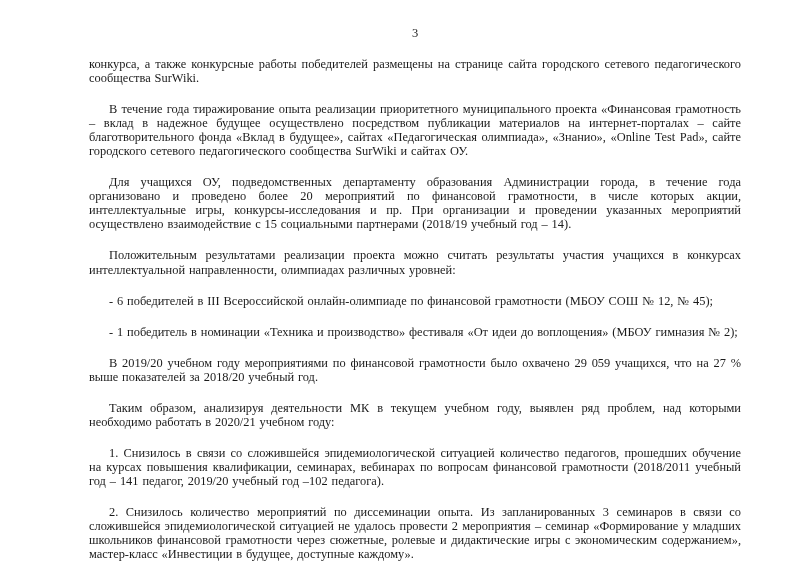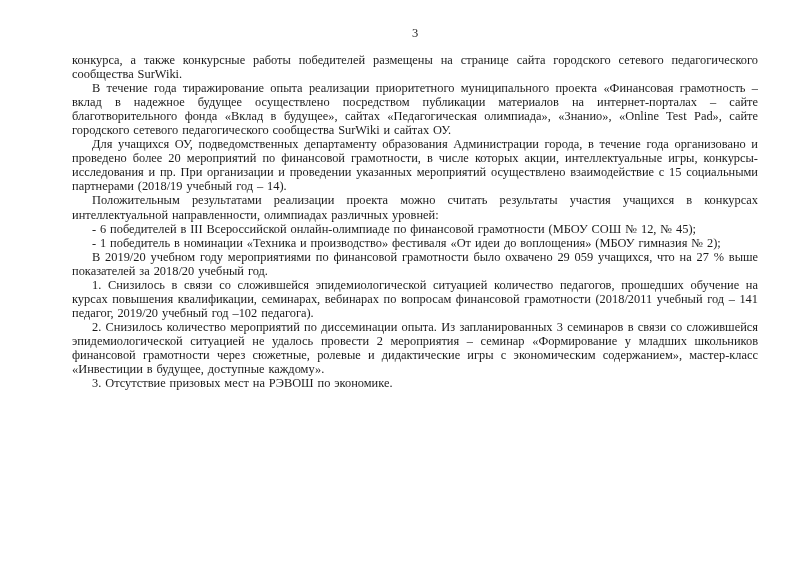--- a/index.html
+++ b/index.html
@@ -22,21 +22,21 @@
     overflow: hidden;
     background: #ffffff;
   }
   .page-number {
     text-align: center;
     font-size: 12.5px;
     line-height: 14px;
     margin-bottom: 13px;
   }
   .content p.para {
-    margin: 0;
+    margin: 17px;
     padding: 0;
     text-align: justify;
     font-size: 12.4px;
     line-height: 14.05px;
     word-spacing: 0.8px;
   }
   .content p.para.indent {
     text-indent: 20px;
   }
 </style>
@@ -46,17 +46,18 @@
 <div class="page">
   <div class="page-number">3</div>
   <div class="content">
       <p class="para">конкурса, а также конкурсные работы победителей размещены на странице сайта городского сетевого педагогического сообщества SurWiki.</p>
       <p class="para indent">В течение года тиражирование опыта реализации приоритетного муниципального проекта «Финансовая грамотность – вклад в надежное будущее осуществлено посредством публикации материалов на интернет-порталах – сайте благотворительного фонда «Вклад в будущее», сайтах «Педагогическая олимпиада», «Знанио», «Online Test Pad», сайте городского сетевого педагогического сообщества SurWiki и сайтах ОУ.</p>
       <p class="para indent">Для учащихся ОУ, подведомственных департаменту образования Администрации города, в течение года организовано и  проведено более 20 мероприятий по финансовой грамотности, в числе которых акции, интеллектуальные игры, конкурсы-исследования и пр. При организации и проведении указанных мероприятий осуществлено взаимодействие с 15 социальными партнерами (2018/19 учебный год – 14).</p>
       <p class="para indent">Положительным результатами реализации проекта можно считать результаты участия учащихся в конкурсах интеллектуальной направленности, олимпиадах различных уровней:</p>
       <p class="para indent">- 6 победителей в III Всероссийской онлайн-олимпиаде по финансовой грамотности (МБОУ СОШ № 12, № 45);</p>
       <p class="para indent">- 1 победитель в номинации «Техника и производство» фестиваля «От идеи до воплощения» (МБОУ гимназия № 2);</p>
       <p class="para indent">В 2019/20 учебном году мероприятиями по финансовой грамотности было охвачено 29 059 учащихся, что на 27 % выше показателей за 2018/20 учебный год.</p>
+      <p class="para indent">Таким образом, анализируя деятельности МК в текущем учебном году, выявлен ряд проблем, над которыми необходимо работать в 2020/21 учебном году:</p>
       <p class="para indent">1. Снизилось в связи со сложившейся эпидемиологической ситуацией количество педагогов, прошедших обучение на курсах повышения квалификации, семинарах, вебинарах  по вопросам финансовой грамотности (2018/2011 учебный год – 141 педагог, 2019/20 учебный год –102 педагога).</p>
       <p class="para indent">2. Снизилось количество мероприятий по диссеминации опыта. Из запланированных 3 семинаров  в связи со сложившейся эпидемиологической ситуацией не удалось провести 2 мероприятия – семинар «Формирование у младших школьников финансовой грамотности через сюжетные, ролевые и дидактические игры с экономическим содержанием», мастер-класс «Инвестиции в будущее, доступные каждому».</p>
       <p class="para indent">3. Отсутствие призовых мест на РЭВОШ по экономике.</p>
     </div>
 </div>
 
 </body></html>

